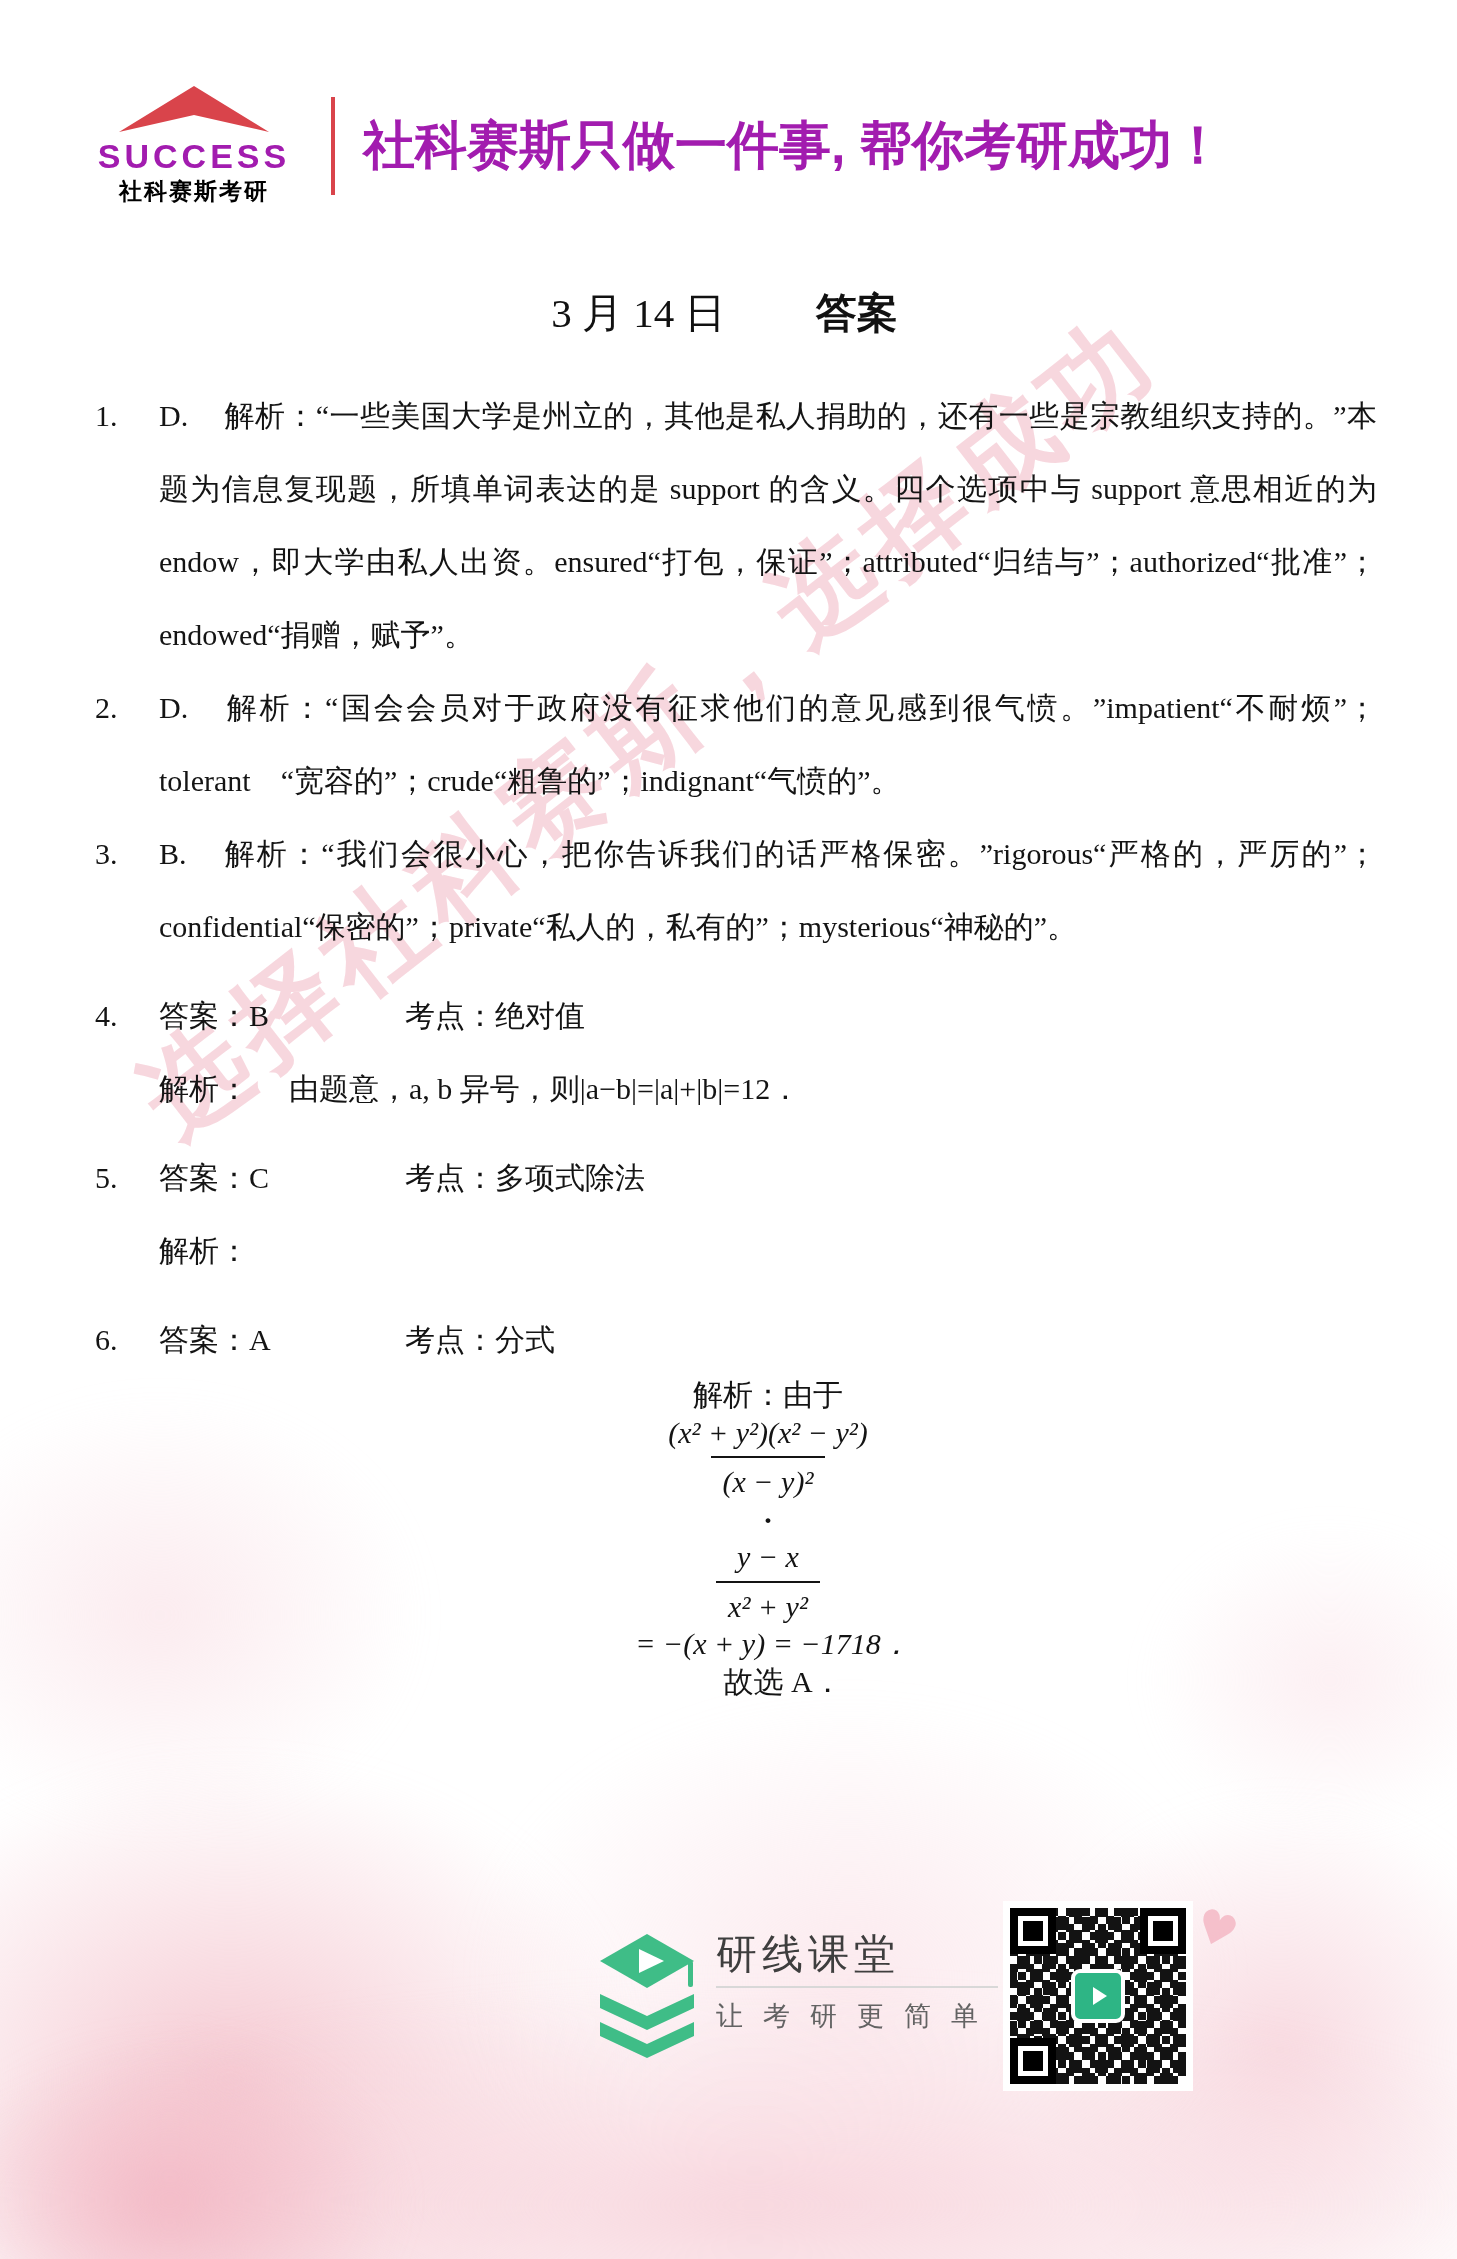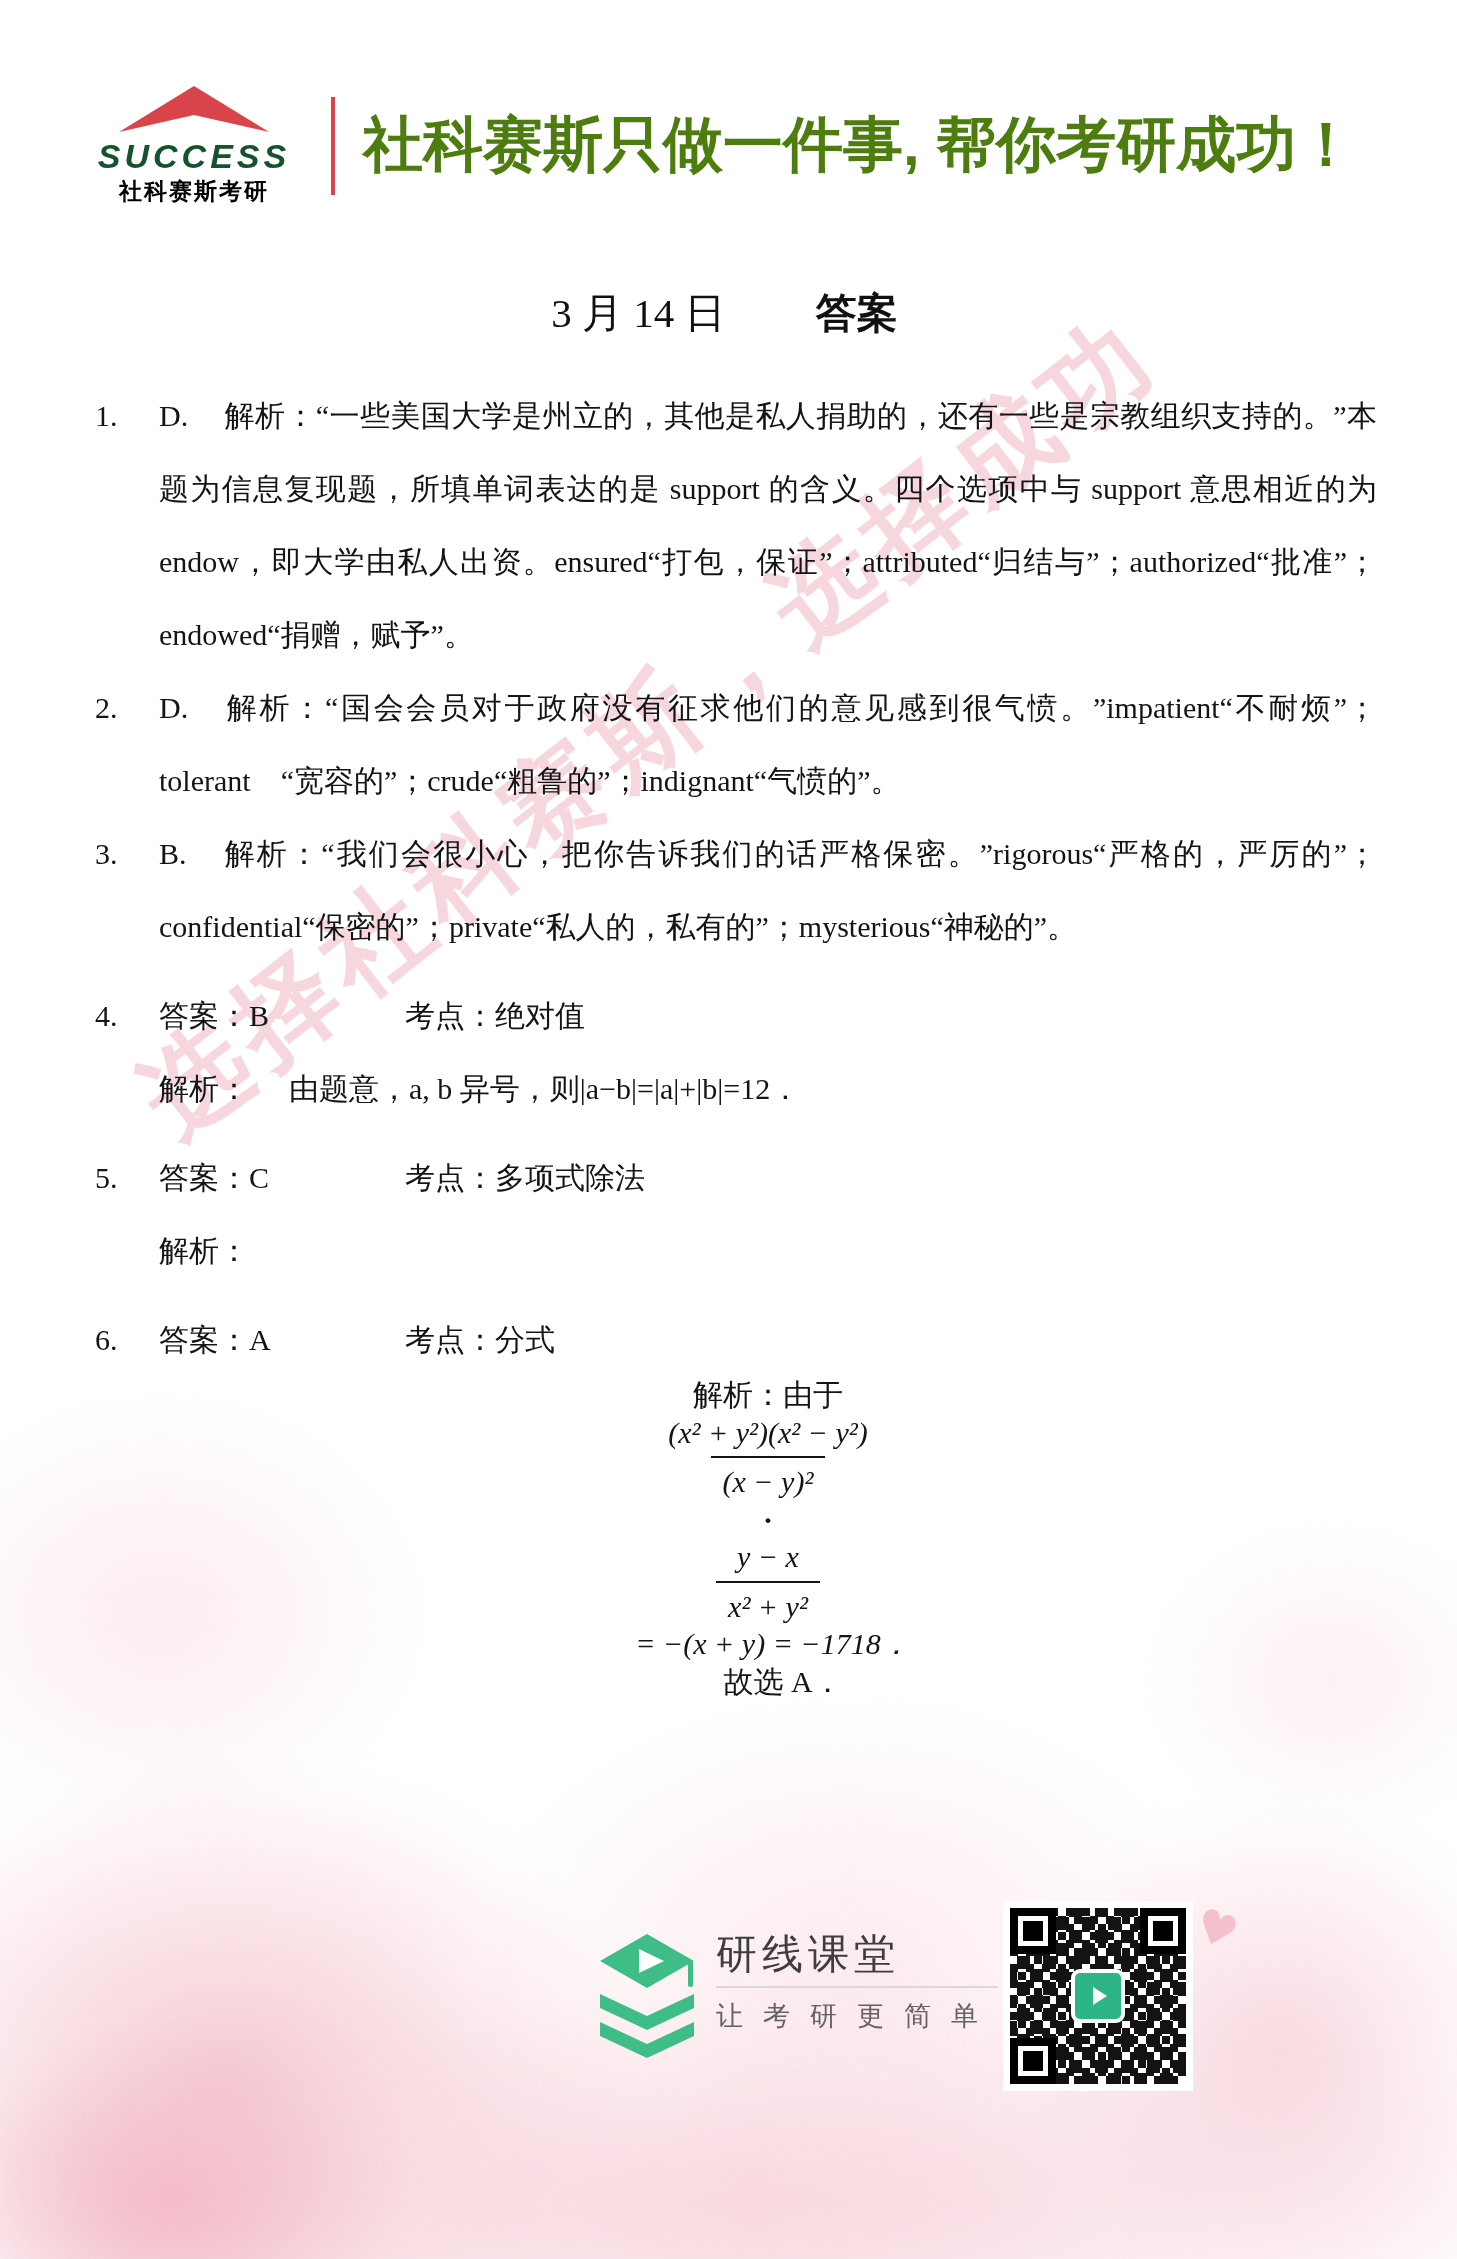--- a/index.html
+++ b/index.html
@@ -23,26 +23,26 @@
   .watermark {
     position:absolute; left:30px; top:680px; width:1180px; z-index:1;
     text-align:center; white-space:nowrap;
     font-size:104px; font-weight:700; letter-spacing:10px;
     color:rgba(242,186,198,.58); transform:rotate(-38deg);
   }
   
   .header {position:absolute; left:85px; top:86px; right:60px; display:flex; align-items:center; z-index:3;}
   .logo {display:flex; flex-direction:column; align-items:center; width:218px; flex:none;}
   .logo-title {font-family:"Liberation Sans",sans-serif; font-weight:700; font-size:34px;
-               color:#14532d; letter-spacing:4px; line-height:1; margin-top:3px;font-style:italic;}
+               color:#a21caf; letter-spacing:4px; line-height:1; margin-top:3px;}
   .logo-sub {font-family:"Liberation Sans",sans-serif; font-weight:700; font-size:23px;
              color:#000000; letter-spacing:2px; line-height:1.2; margin-top:5px;}
   .hdr-divider {width:4px; height:98px; background:#d9444b; margin:0 28px 0 28px; flex:none;}
-  .slogan {font-family:"Liberation Sans",sans-serif; font-weight:900; font-size:60px;
-           color:#4d7c0f; white-space:nowrap; letter-spacing:0;}
+  .slogan {font-family:"Liberation Sans",sans-serif; font-weight:900; font-size:52px;
+           color:#a21caf; white-space:nowrap; letter-spacing:0;}
   
   .title-row {position:absolute; top:286px; left:0; right:8px; text-align:center; z-index:2;
               font-size:41px; color:#111;}
   .title-label {margin-left:80px; font-weight:600;}
   
   .content {position:absolute; top:379px; left:95px; right:80px; z-index:2; font-size:30px;}
   .item {display:flex; line-height:73px;}
   .item-num {flex:none; width:64px;}
   .item-body {flex:1; text-align:justify;}
   .prefix {margin-right:36px;}

